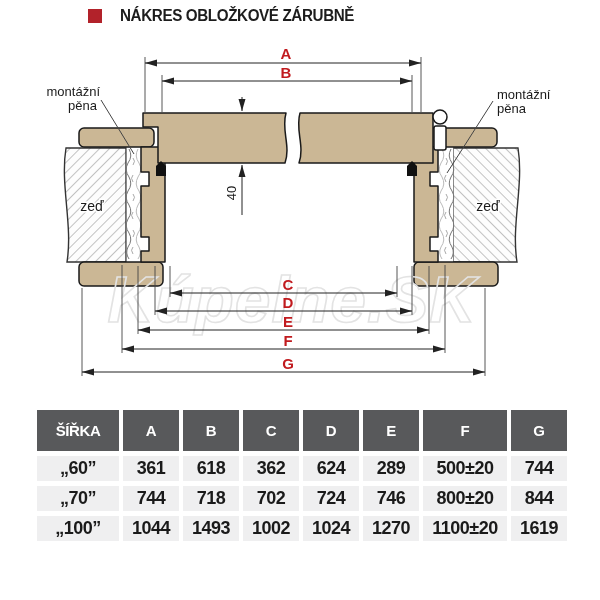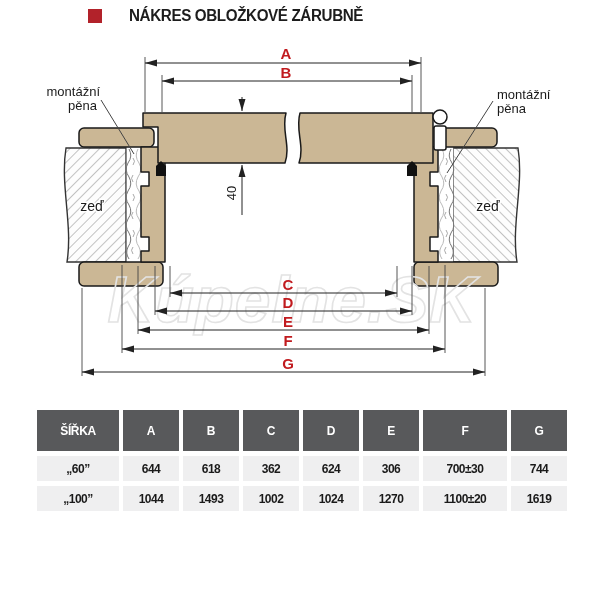--- a/index.html
+++ b/index.html
@@ -1,39 +1,39 @@
 <!DOCTYPE html>
 <html><head>
 <meta charset="utf-8">
 <style>
   html,body{margin:0;padding:0;}
   body{
     width:600px;height:600px;position:relative;background:#ffffff;
     font-family:"Liberation Sans",sans-serif;overflow:hidden;
   }
   .title-row{
-    position:absolute;left:88px;top:7px;display:flex;align-items:center;gap:27px;justify-content:center;
+    position:absolute;left:88px;top:7px;display:flex;align-items:center;gap:18px;justify-content:center;
   }
   .title-square{width:14px;height:14px;background:#b2222a;flex:0 0 auto;}
   .page-title{
     font-size:16px;font-weight:bold;color:#1c1c1c;letter-spacing:-0.4px;
     transform:scaleX(.95);transform-origin:left center;white-space:nowrap;
   }
   #diagram{position:absolute;left:0;top:30px;}
 
   .dim-table{
     position:absolute;left:33px;top:405px;width:527px;
     border-collapse:separate;border-spacing:4px 5px;table-layout:fixed;
   }
   .dim-table th{
-    background:#58595b;color:#ffffff;font-weight:bold;font-size:12px;
+    background:#58595b;color:#ffffff;font-weight:bold;font-size:15px;
     height:41px;text-align:center;letter-spacing:-0.4px;padding:0;
   }
   .dim-table td{
-    background:#efeff0;color:#1a1a1a;font-weight:bold;font-size:12px;
+    background:#efeff0;color:#1a1a1a;font-weight:bold;font-size:18px;
     height:25px;text-align:center;letter-spacing:-0.5px;padding:0;
   }
 </style>
 </head>
 <body>
 
 <div class="title-row">
   <div class="title-square"></div>
   <div class="page-title">NÁKRES OBLOŽKOVÉ ZÁRUBNĚ</div>
 </div>
@@ -178,27 +178,37 @@
       <th>C</th>
       <th>D</th>
       <th>E</th>
       <th>F</th>
       <th>G</th>
     </tr>
   </thead>
   <tbody>
     <tr>
       <td>„60”</td>
-      <td>644</td>
+      <td>361</td>
       <td>618</td>
       <td>362</td>
       <td>624</td>
-      <td>306</td>
-      <td>700±30</td>
+      <td>289</td>
+      <td>500±20</td>
       <td>744</td>
+    </tr>
+    <tr>
+      <td>„70”</td>
+      <td>744</td>
+      <td>718</td>
+      <td>702</td>
+      <td>724</td>
+      <td>746</td>
+      <td>800±20</td>
+      <td>844</td>
     </tr>
     <tr>
       <td>„100”</td>
       <td>1044</td>
       <td>1493</td>
       <td>1002</td>
       <td>1024</td>
       <td>1270</td>
       <td>1100±20</td>
       <td>1619</td>

